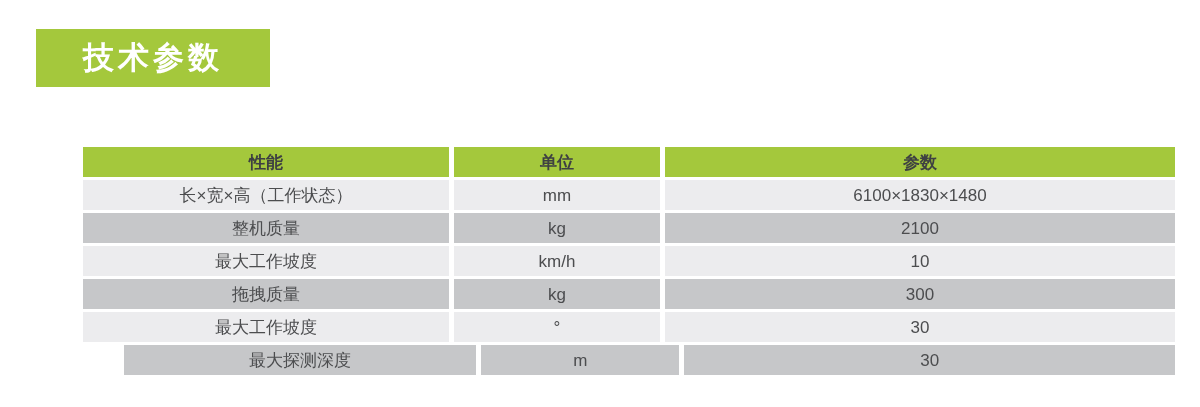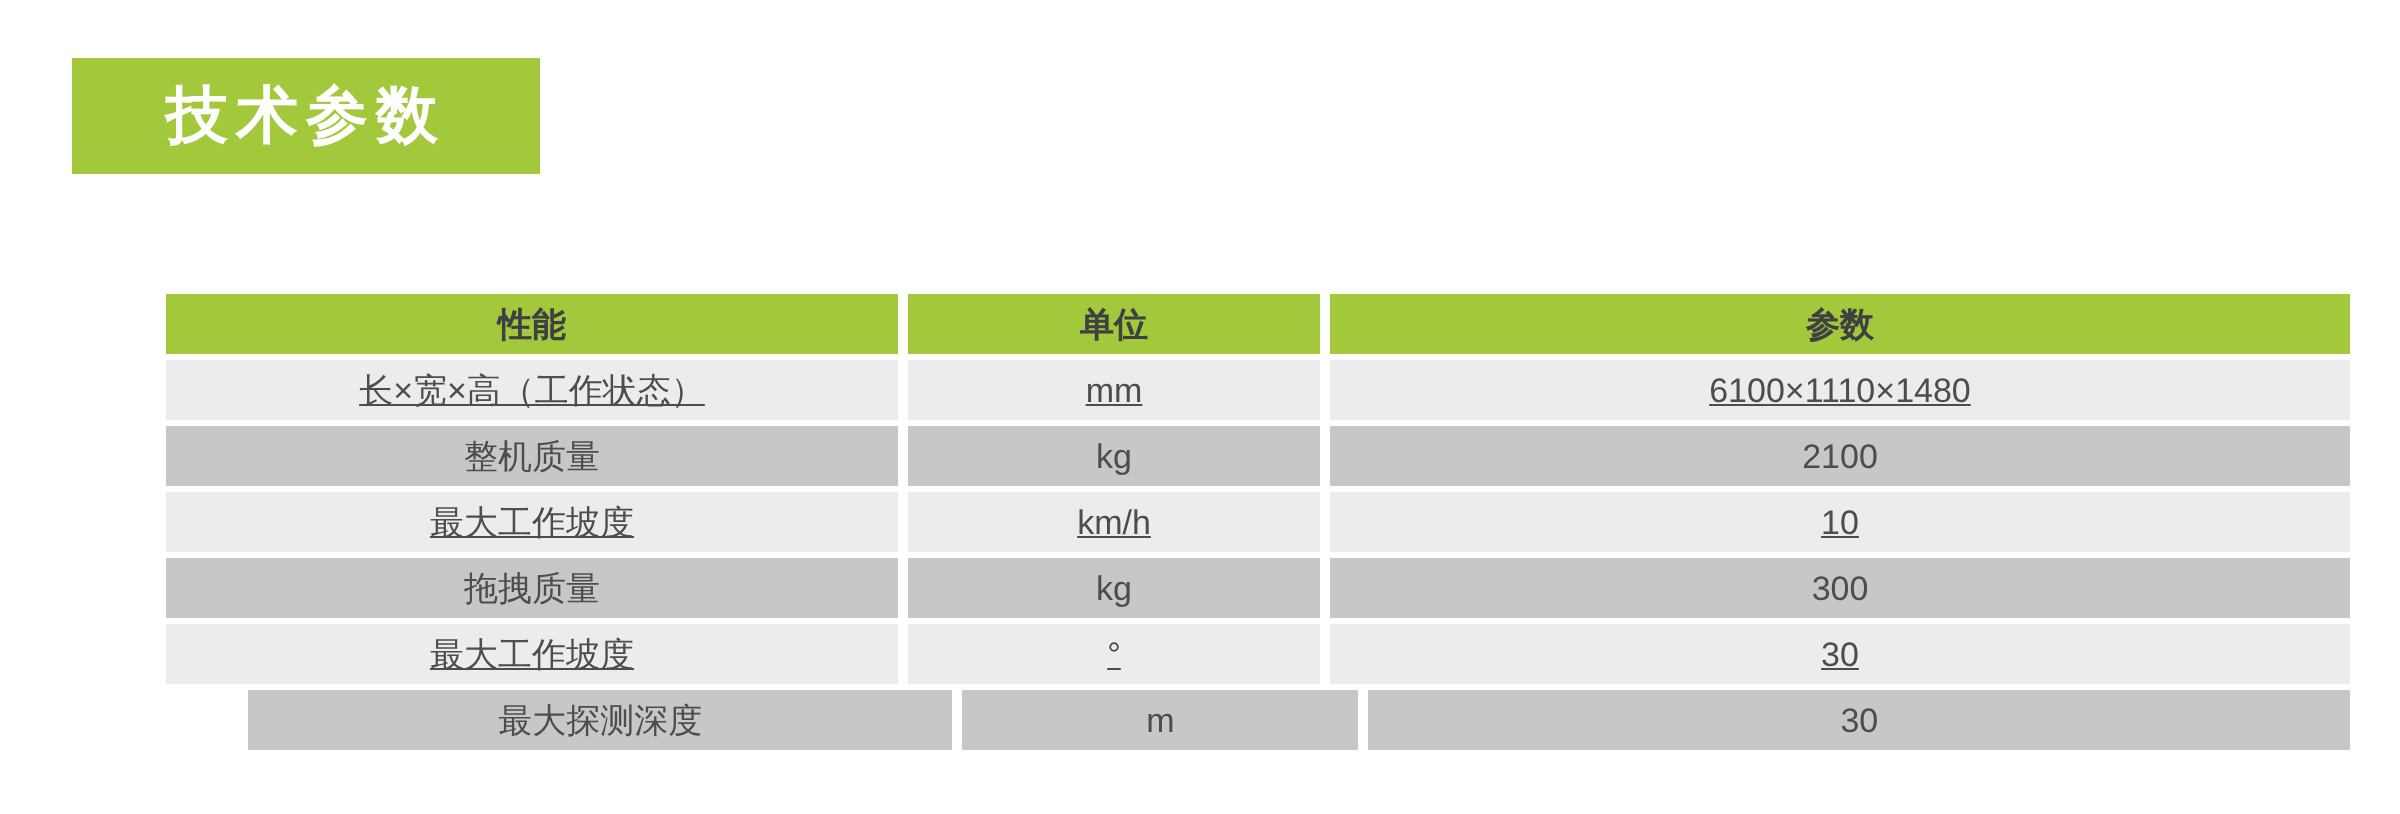--- a/index.html
+++ b/index.html
@@ -57,21 +57,21 @@
     line-height: 1;
   }
   .c1 { width: 366px; }
   .c2 { width: 206px; }
   .c3 { width: 510px; }
   .header-row .cell {
     background: var(--accent);
     font-weight: bold;
     color: var(--header-text);
   }
-  .row-light .cell { background: var(--row-light); text-decoration: underline; }
+  .row-light .cell { background: var(--row-light); }
   .row-dark  .cell { background: var(--row-dark); }
 </style>
 </head>
 <body>
 
 <div class="page">
 
   <div class="title-badge">
     <span>技术参数</span>
   </div>
@@ -79,21 +79,21 @@
   <div class="spec-table">
     <div class="row header-row">
       <div class="cell c1">性能</div>
       <div class="cell c2">单位</div>
       <div class="cell c3">参数</div>
     </div>
     <div id="table-body">
         <div class="row row-light">
           <div class="cell c1">长×宽×高（工作状态）</div>
           <div class="cell c2">mm</div>
-          <div class="cell c3">6100×1110×1480</div>
+          <div class="cell c3">6100×1830×1480</div>
         </div>
         <div class="row row-dark">
           <div class="cell c1">整机质量</div>
           <div class="cell c2">kg</div>
           <div class="cell c3">2100</div>
         </div>
         <div class="row row-light">
           <div class="cell c1">最大工作坡度</div>
           <div class="cell c2">km/h</div>
           <div class="cell c3">10</div>

